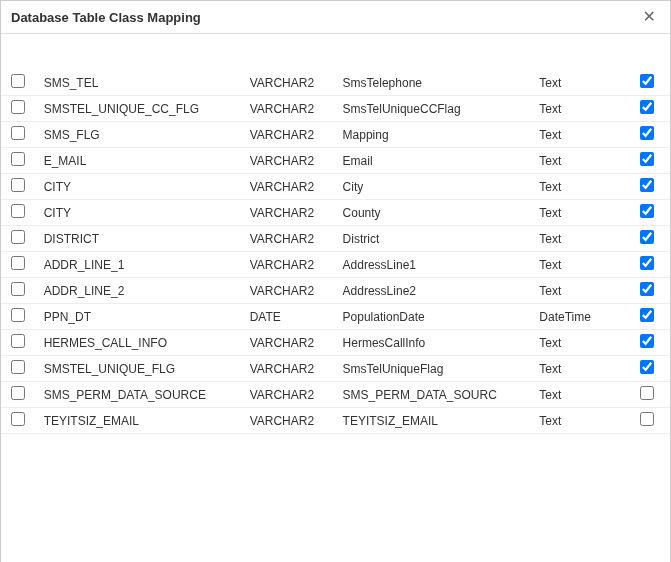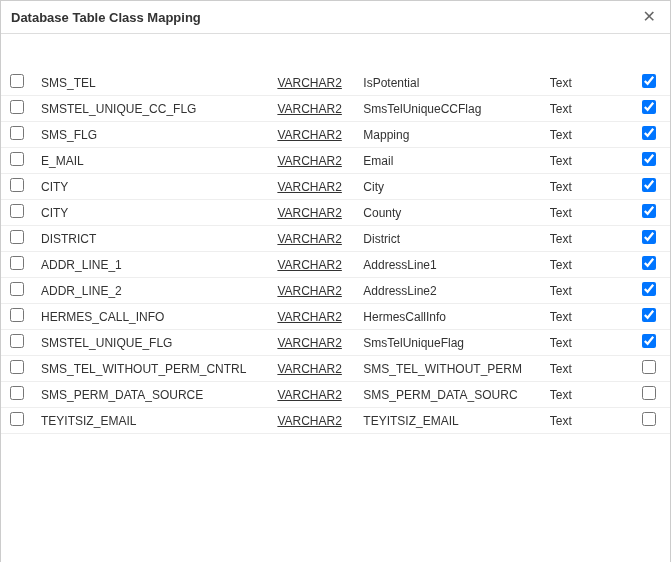--- a/index.html
+++ b/index.html
@@ -52,21 +52,21 @@
       padding: 4px 8px;
       border-bottom: 1px solid #eee;
       font-size: 12px;
       white-space: nowrap;
     }
     .checkbox-cell {
       width: 24px;
       text-align: center;
     }
     .col-field { width: 160px; }
-    .col-type  { width: 80px; text-decoration: underline; }
+    .col-type  { width: 80px; }
     .col-map   { width: 140px; }
     .col-dtype { width: 80px; }
     .col-check { width: 40px; text-align: center; }
     input[type="checkbox"] {
       width: 14px;
       height: 14px;
       cursor: pointer;
     }
     
     .table-container::-webkit-scrollbar { width: 10px; }
@@ -81,21 +81,21 @@
     <span class="dialog-title">Database Table Class Mapping</span>
     <button class="close-btn">✕</button>
   </div>
   <div class="table-container">
     <table>
       <tbody id="table-body">
           <tr>
             <td class="checkbox-cell"><input type="checkbox" style=""></td>
             <td class="col-field">SMS_TEL</td>
             <td class="col-type">VARCHAR2</td>
-            <td class="col-map">IsPotential</td>
+            <td class="col-map">SmsTelephone</td>
             <td class="col-dtype">Text</td>
             <td class="col-check"><input type="checkbox" checked="" style=""></td>
           </tr>
           <tr>
             <td class="checkbox-cell"><input type="checkbox" style=""></td>
             <td class="col-field">SMSTEL_UNIQUE_CC_FLG</td>
             <td class="col-type">VARCHAR2</td>
             <td class="col-map">SmsTelUniqueCCFlag</td>
             <td class="col-dtype">Text</td>
             <td class="col-check"><input type="checkbox" checked="" style=""></td>
@@ -151,41 +151,41 @@
           <tr>
             <td class="checkbox-cell"><input type="checkbox" style=""></td>
             <td class="col-field">ADDR_LINE_2</td>
             <td class="col-type">VARCHAR2</td>
             <td class="col-map">AddressLine2</td>
             <td class="col-dtype">Text</td>
             <td class="col-check"><input type="checkbox" checked="" style=""></td>
           </tr>
           <tr>
             <td class="checkbox-cell"><input type="checkbox" style=""></td>
+            <td class="col-field">PPN_DT</td>
+            <td class="col-type">DATE</td>
+            <td class="col-map">PopulationDate</td>
+            <td class="col-dtype">DateTime</td>
+            <td class="col-check"><input type="checkbox" checked="" style=""></td>
+          </tr>
+          <tr>
+            <td class="checkbox-cell"><input type="checkbox" style=""></td>
             <td class="col-field">HERMES_CALL_INFO</td>
             <td class="col-type">VARCHAR2</td>
             <td class="col-map">HermesCallInfo</td>
             <td class="col-dtype">Text</td>
             <td class="col-check"><input type="checkbox" checked="" style=""></td>
           </tr>
           <tr>
             <td class="checkbox-cell"><input type="checkbox" style=""></td>
             <td class="col-field">SMSTEL_UNIQUE_FLG</td>
             <td class="col-type">VARCHAR2</td>
             <td class="col-map">SmsTelUniqueFlag</td>
             <td class="col-dtype">Text</td>
             <td class="col-check"><input type="checkbox" checked="" style=""></td>
-          </tr>
-          <tr>
-            <td class="checkbox-cell"><input type="checkbox" style=""></td>
-            <td class="col-field">SMS_TEL_WITHOUT_PERM_CNTRL</td>
-            <td class="col-type">VARCHAR2</td>
-            <td class="col-map">SMS_TEL_WITHOUT_PERM</td>
-            <td class="col-dtype">Text</td>
-            <td class="col-check"><input type="checkbox" style=""></td>
           </tr>
           <tr>
             <td class="checkbox-cell"><input type="checkbox" style=""></td>
             <td class="col-field">SMS_PERM_DATA_SOURCE</td>
             <td class="col-type">VARCHAR2</td>
             <td class="col-map">SMS_PERM_DATA_SOURC</td>
             <td class="col-dtype">Text</td>
             <td class="col-check"><input type="checkbox" style=""></td>
           </tr>
           <tr>

